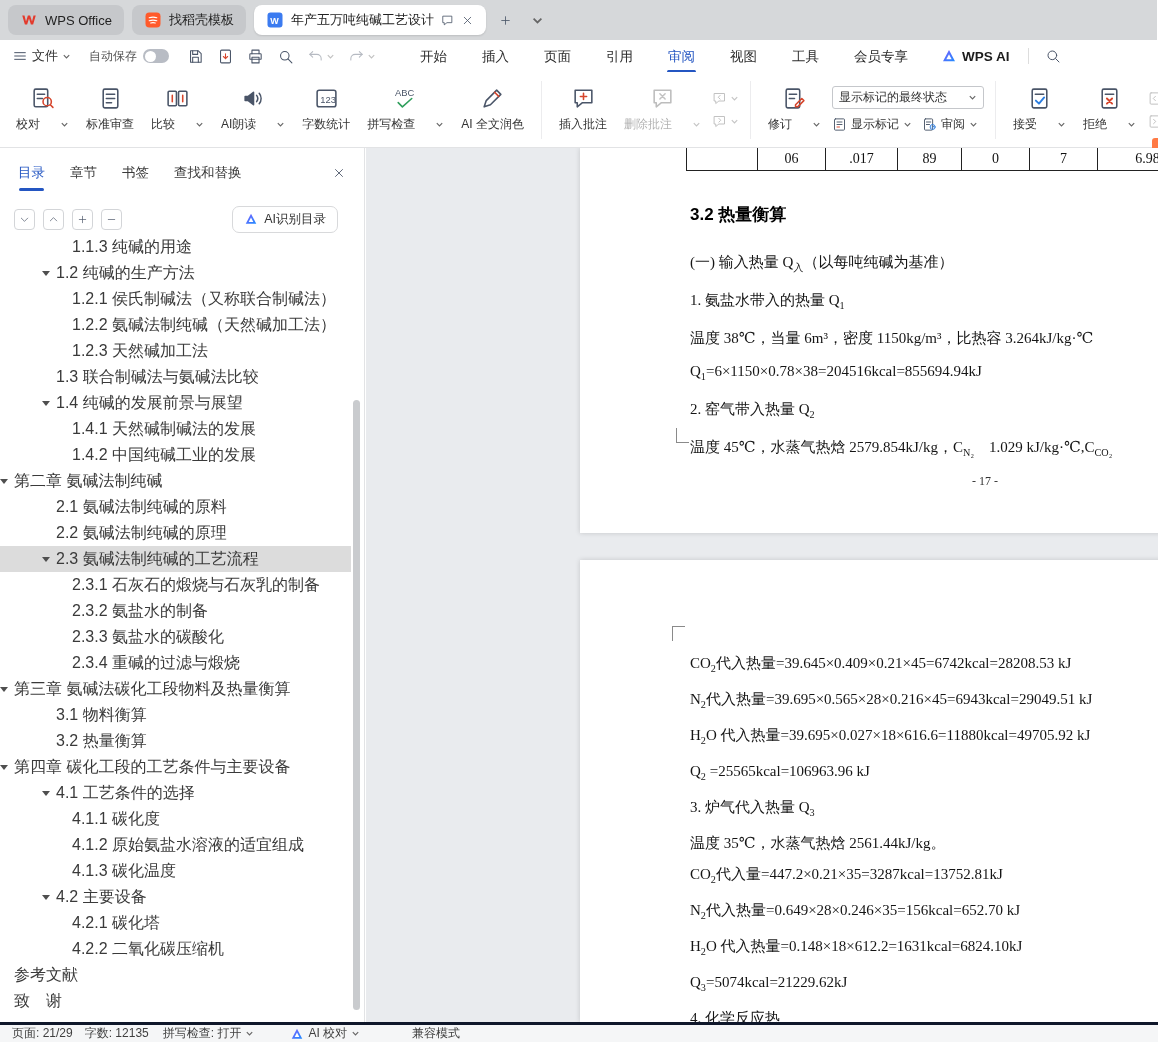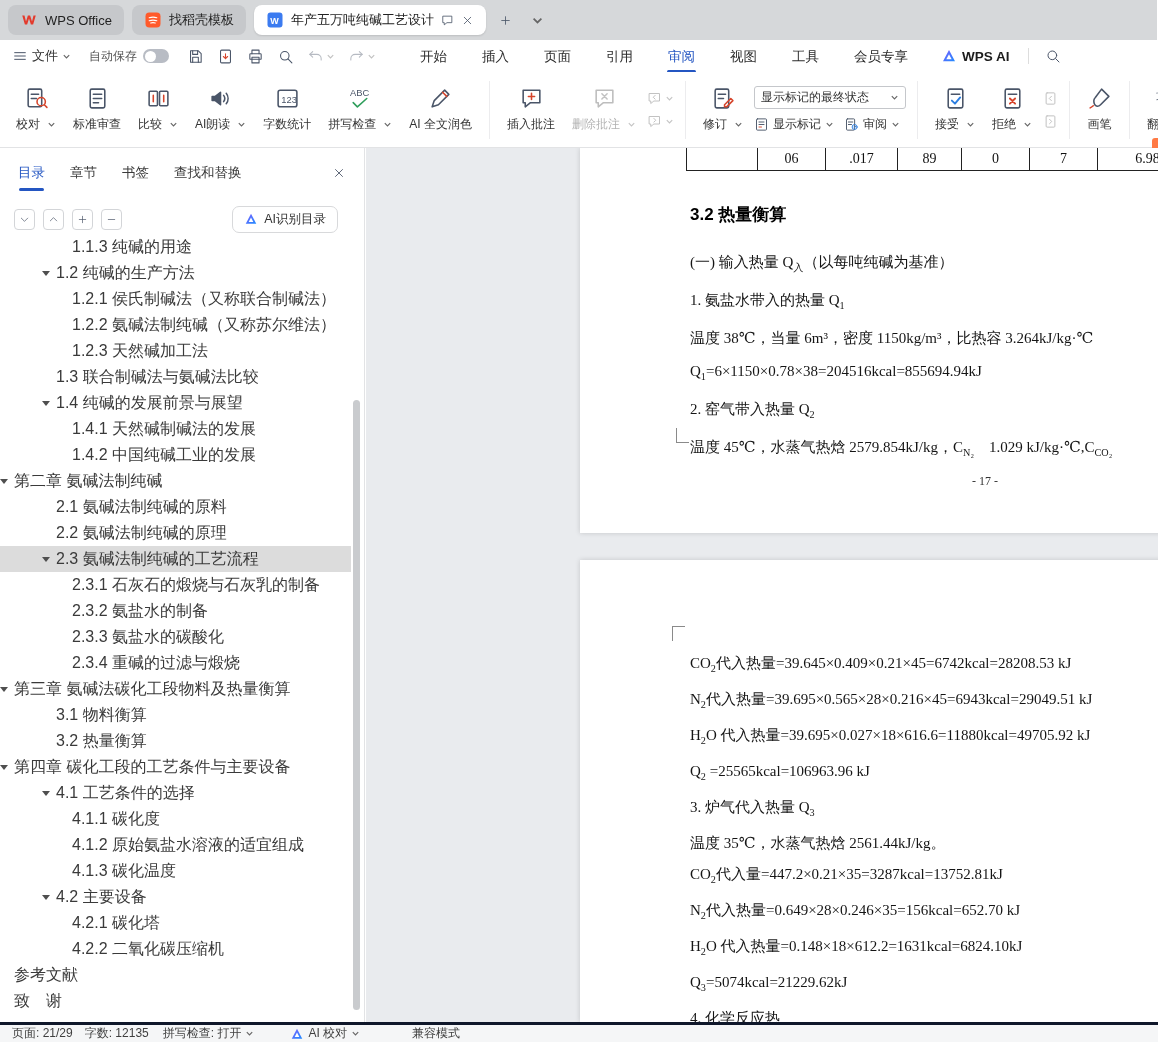--- a/index.html
+++ b/index.html
@@ -46,21 +46,21 @@
   .mb-divider{width:1px;height:16px;background:#ddd;margin-left:18px;}
   .mb-search{margin-left:16px;display:inline-flex;}
   .mb-search svg{width:16px;height:16px;}
 
   
   .ribbon{position:absolute;top:72px;left:0;right:0;height:76px;background:#fff;border-bottom:1px solid #e2e3e5;display:flex;align-items:center;padding:0 10px;gap:5px;overflow:hidden;}
   .vdiv{width:1px;height:58px;background:#ececee;margin:0 6px;flex:none;}
   .rbtn{display:flex;flex-direction:column;align-items:center;justify-content:center;gap:5px;height:62px;padding:2px 6px;border-radius:4px;flex:none;}
   .ricon{display:inline-flex;}
   .ricon svg{width:25px;height:25px;}
-  .rlab{display:flex;align-items:center;gap:7px;font-size:12px;color:#333;white-space:nowrap;}
+  .rlab{display:flex;align-items:center;gap:20px;font-size:12px;color:#333;white-space:nowrap;}
   .disabled{opacity:.38;filter:grayscale(1);}
   .minicol{display:flex;flex-direction:column;gap:8px;justify-content:center;flex:none;}
   .navbtn{display:flex;align-items:center;gap:3px;}
   .mic{display:inline-flex;}
   .mic svg{width:15px;height:15px;}
   .rcol{display:flex;flex-direction:column;gap:7px;justify-content:center;flex:none;}
   .combo{width:152px;height:23px;border:1px solid #c5c7cb;border-radius:3px;background:#fff;display:flex;align-items:center;justify-content:space-between;padding:0 6px;font-size:12px;color:#333;white-space:nowrap;}
   .rrow{display:flex;align-items:center;gap:10px;}
   .minibtn{display:flex;align-items:center;gap:4px;font-size:12px;color:#333;white-space:nowrap;}
   .edge-marker{position:absolute;right:0;top:138px;width:6px;height:14px;background:#ff7a45;border-radius:3px 0 0 3px;}
@@ -654,21 +654,21 @@
         <div class="titem lv1">
           <span class="tri"></span>
           <span class="tlabel">1.2 纯碱的生产方法</span>
         </div>
         <div class="titem lv2">
           <span class="tri ph"></span>
           <span class="tlabel">1.2.1 侯氏制碱法（又称联合制碱法）</span>
         </div>
         <div class="titem lv2">
           <span class="tri ph"></span>
-          <span class="tlabel">1.2.2 氨碱法制纯碱（又称苏尔维法）</span>
+          <span class="tlabel">1.2.2 氨碱法制纯碱（天然碱加工法）</span>
         </div>
         <div class="titem lv2">
           <span class="tri ph"></span>
           <span class="tlabel">1.2.3 天然碱加工法</span>
         </div>
         <div class="titem lv1">
           <span class="tri ph"></span>
           <span class="tlabel">1.3 联合制碱法与氨碱法比较</span>
         </div>
         <div class="titem lv1">

